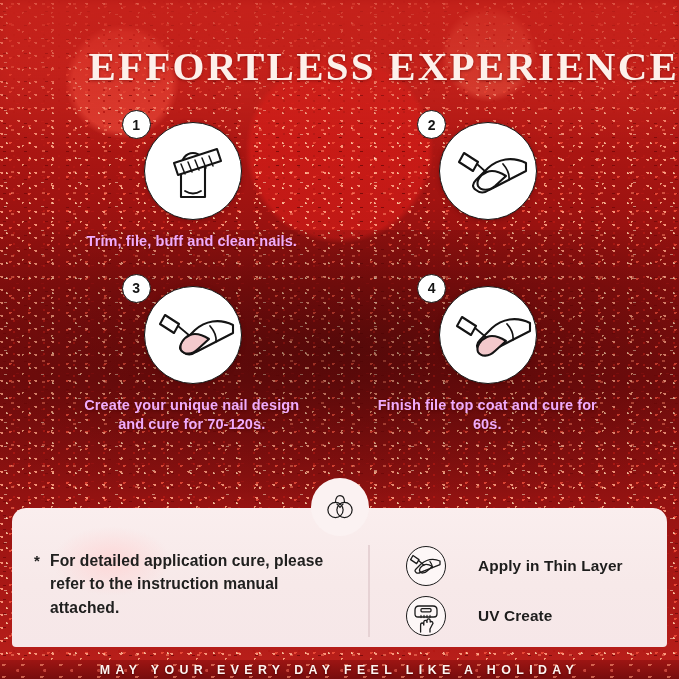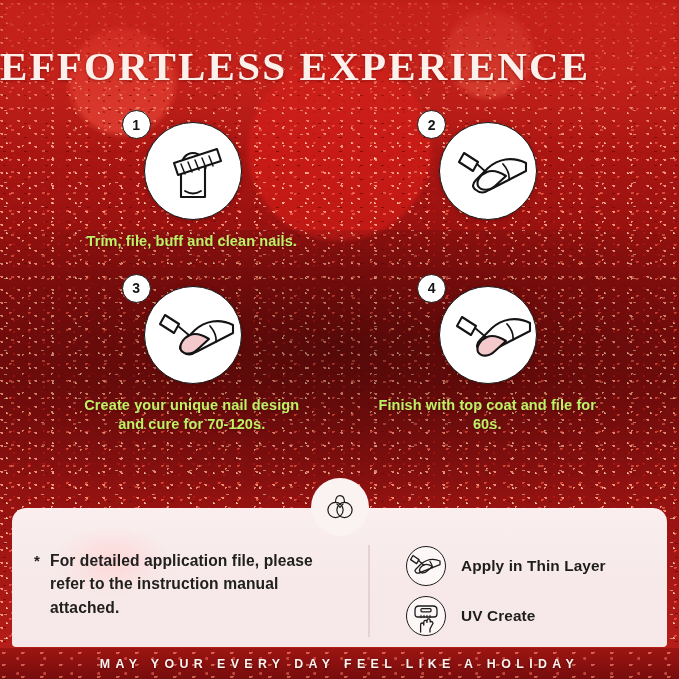--- a/index.html
+++ b/index.html
@@ -39,21 +39,21 @@
     mix-blend-mode:screen;opacity:.7;
   }
   .bgblurtop{position:absolute;left:0;right:0;top:0;height:150px;
     background:linear-gradient(180deg,rgba(200,35,28,.85),rgba(170,22,18,0));
     filter:blur(6px);}
   .bgdark{position:absolute;left:0;right:0;top:230px;height:290px;
     background:radial-gradient(ellipse 120% 80% at 50% 40%, rgba(0,0,0,.35), rgba(0,0,0,0) 70%);}
 
   
   .title{
-    position:absolute;top:42px;left:0;right:0;text-align:left;
+    position:absolute;top:42px;left:0;right:0;text-align:right;
     font-family:"Liberation Serif", serif;
     font-size:41px;font-weight:700;letter-spacing:2.2px;
     color:#fdf0ea;
     text-shadow:0 1px 3px rgba(80,0,0,.45);
     white-space:nowrap;
   }
 
   
   .steps{position:absolute;top:122px;left:44px;width:591px;}
   .row{display:flex;}
@@ -66,21 +66,21 @@
     font-size:14px;font-weight:600;color:#141414;
     font-family:"Liberation Sans", sans-serif;
   }
   .disc{
     width:96px;height:96px;border-radius:50%;background:#fff;
     border:1.6px solid #151515;overflow:hidden;position:relative;
     box-shadow:0 1px 5px rgba(60,0,0,.3);
   }
   .disc svg{display:block;width:96px;height:96px;}
   .cap{
-    margin-top:14px;text-align:center;color:#bef264;
+    margin-top:14px;text-align:center;color:#f0abfc;
     font-size:14.5px;font-weight:700;line-height:1.35;
     letter-spacing:.1px;max-width:230px;
     text-shadow:0 1px 3px rgba(60,0,0,.6);
   }
   .row2{margin-top:34px;}
 
   
   .panel{
     position:absolute;left:12px;right:12px;top:508px;height:139px;
     background:linear-gradient(180deg,#faeeee 0%,#f7e9e9 55%,#f6e7e8 100%);
@@ -101,25 +101,25 @@
   }
   .note .star{position:absolute;left:-16px;top:1px;font-size:15px;}
   .note .body{display:block;}
   .vdiv{position:absolute;left:368px;top:545px;width:1.6px;height:92px;background:#e6d2d4;}
   .feats{position:absolute;left:406px;top:542px;}
   .feat{display:flex;align-items:center;height:48px;}
   .feat + .feat{margin-top:2px;}
   .ficon{width:38px;height:38px;border-radius:50%;border:1.6px solid #1b1b1b;
     background:#fdf7f7;display:flex;align-items:center;justify-content:center;overflow:hidden;}
   .ficon svg{display:block;}
-  .flabel{margin-left:15px;font-size:15.4px;font-weight:700;color:#1d1d1c;letter-spacing:.1px;}
+  .flabel{margin-left:32px;font-size:15.4px;font-weight:700;color:#1d1d1c;letter-spacing:.1px;}
 
   
   .banner{
-    position:absolute;left:0;right:0;bottom:0;height:31px;
+    position:absolute;left:0;right:0;bottom:0;height:19px;
     background:
       radial-gradient(ellipse 3px 2px at 20% 40%, rgba(255,150,120,.6) 60%, rgba(0,0,0,0) 62%),
       radial-gradient(ellipse 3px 2px at 65% 70%, rgba(255,120,100,.5) 60%, rgba(0,0,0,0) 62%),
       linear-gradient(180deg,#9d1513,#86100f 60%,#770d0d);
     background-size:19px 12px, 27px 15px, auto;
     display:flex;align-items:center;justify-content:center;
   }
   .banner span{
     color:#fdf3ef;font-size:12.4px;font-weight:700;letter-spacing:5.4px;
     white-space:nowrap;text-shadow:0 1px 2px rgba(50,0,0,.6);
@@ -207,21 +207,21 @@
               <g fill="none" stroke="#141414" stroke-width="2.1" stroke-linejoin="round" stroke-linecap="round">
                 <path d="M90 36 C76 29 62 32 52 41 L40 53 q-6 6 0 10 q6 5 13 0 L90 44 Z" fill="#fff"></path>
                 <path d="M67 37 q7 8 6 16" stroke-width="1.7"></path>
                 <path d="M22 30 L36 39 L31 48 L17 39 Z" fill="#fff"></path>
                 <path d="M35 41 L47 51" stroke-width="1.7"></path>
                 <path d="M47 50 C40 53 36 60 38 65 C41 70 49 70 55 64 L66 54 C58 49 52 48 47 50 Z" fill="#f3c9cc"></path>
               </g>
             </svg>
           </div>
         </div>
-        <div class="cap">Finish with top coat and file for 60s.</div>
+        <div class="cap">Finish file top coat and cure for 60s.</div>
       </div>
 
     </div>
   </div>
 
   <div class="panel">
     <div class="panel-glow"></div>
   </div>
 
   <div class="logo">
@@ -230,21 +230,21 @@
         <circle cx="11.5" cy="19" r="7.6"></circle>
         <circle cx="20.5" cy="19" r="7.6"></circle>
         <path d="M11.5 11.4 C11.5 6.5 13.6 4.6 16 4.6 C18.4 4.6 20.5 6.5 20.5 11.4"></path>
         <path d="M12.6 12.6 L16 16.4 L19.4 12.6"></path>
       </g>
     </svg>
   </div>
 
   <div class="note">
     <span class="star">*</span>
-    <span class="body">For detailed application file, please refer to the instruction manual attached.</span>
+    <span class="body">For detailed application cure, please refer to the instruction manual attached.</span>
   </div>
 
   <div class="vdiv"></div>
 
   <div class="feats">
 
     <div class="feat">
       <div class="ficon">
         <svg width="34" height="34" viewBox="0 0 34 34">
           <g fill="none" stroke="#1b1b1b" stroke-width="1.3" stroke-linejoin="round" stroke-linecap="round">

